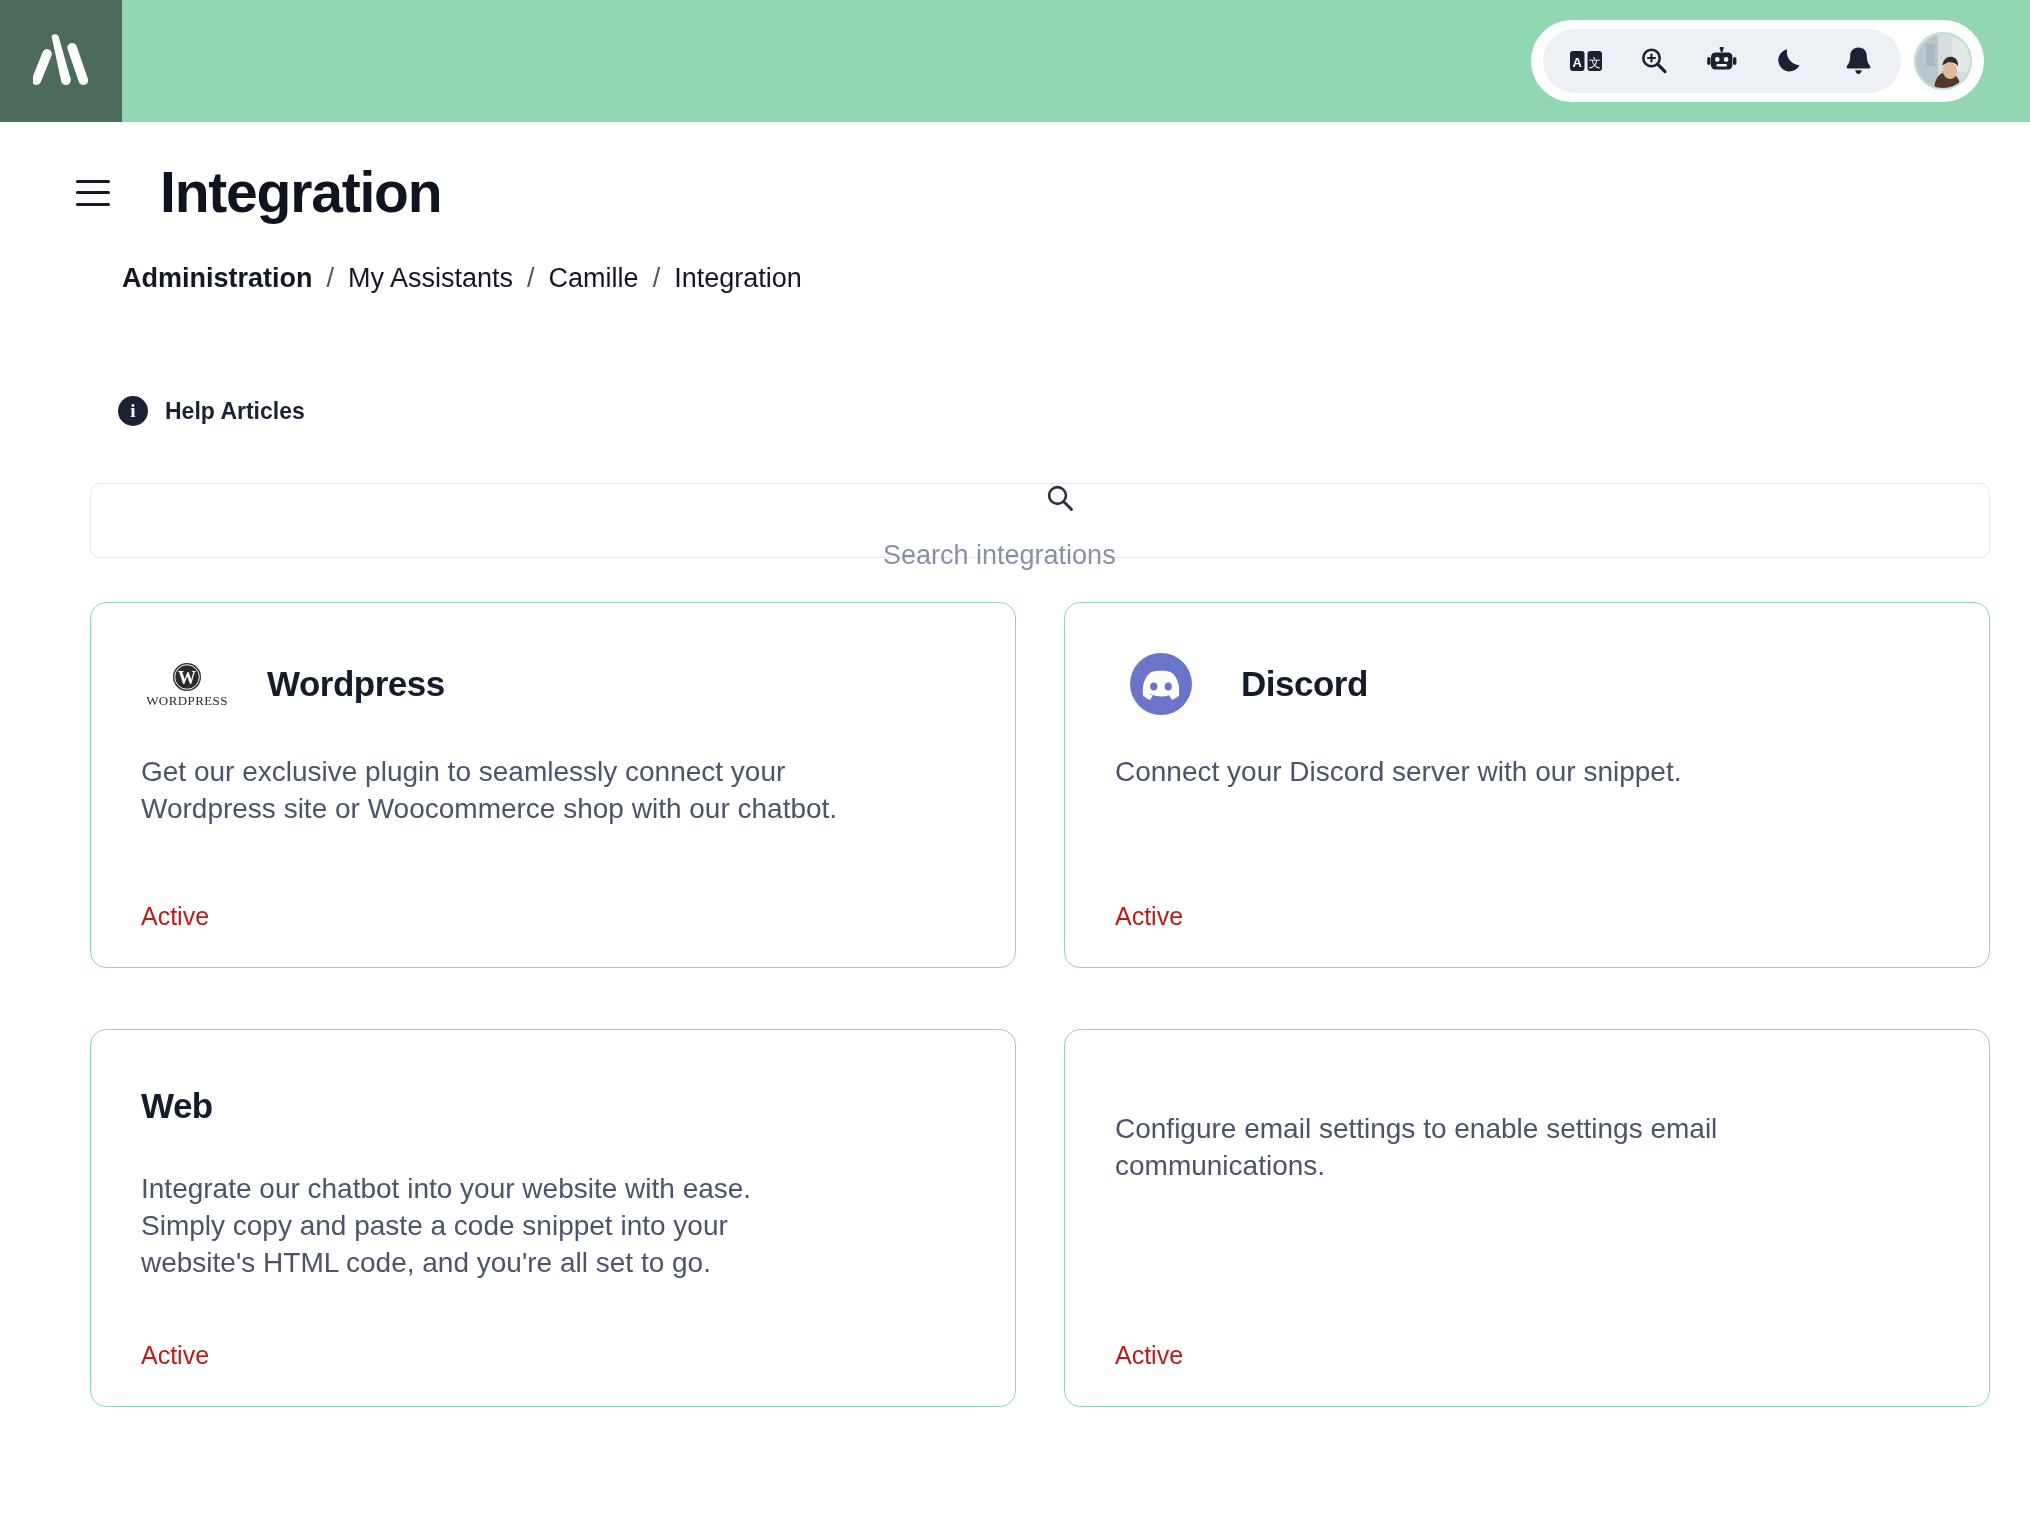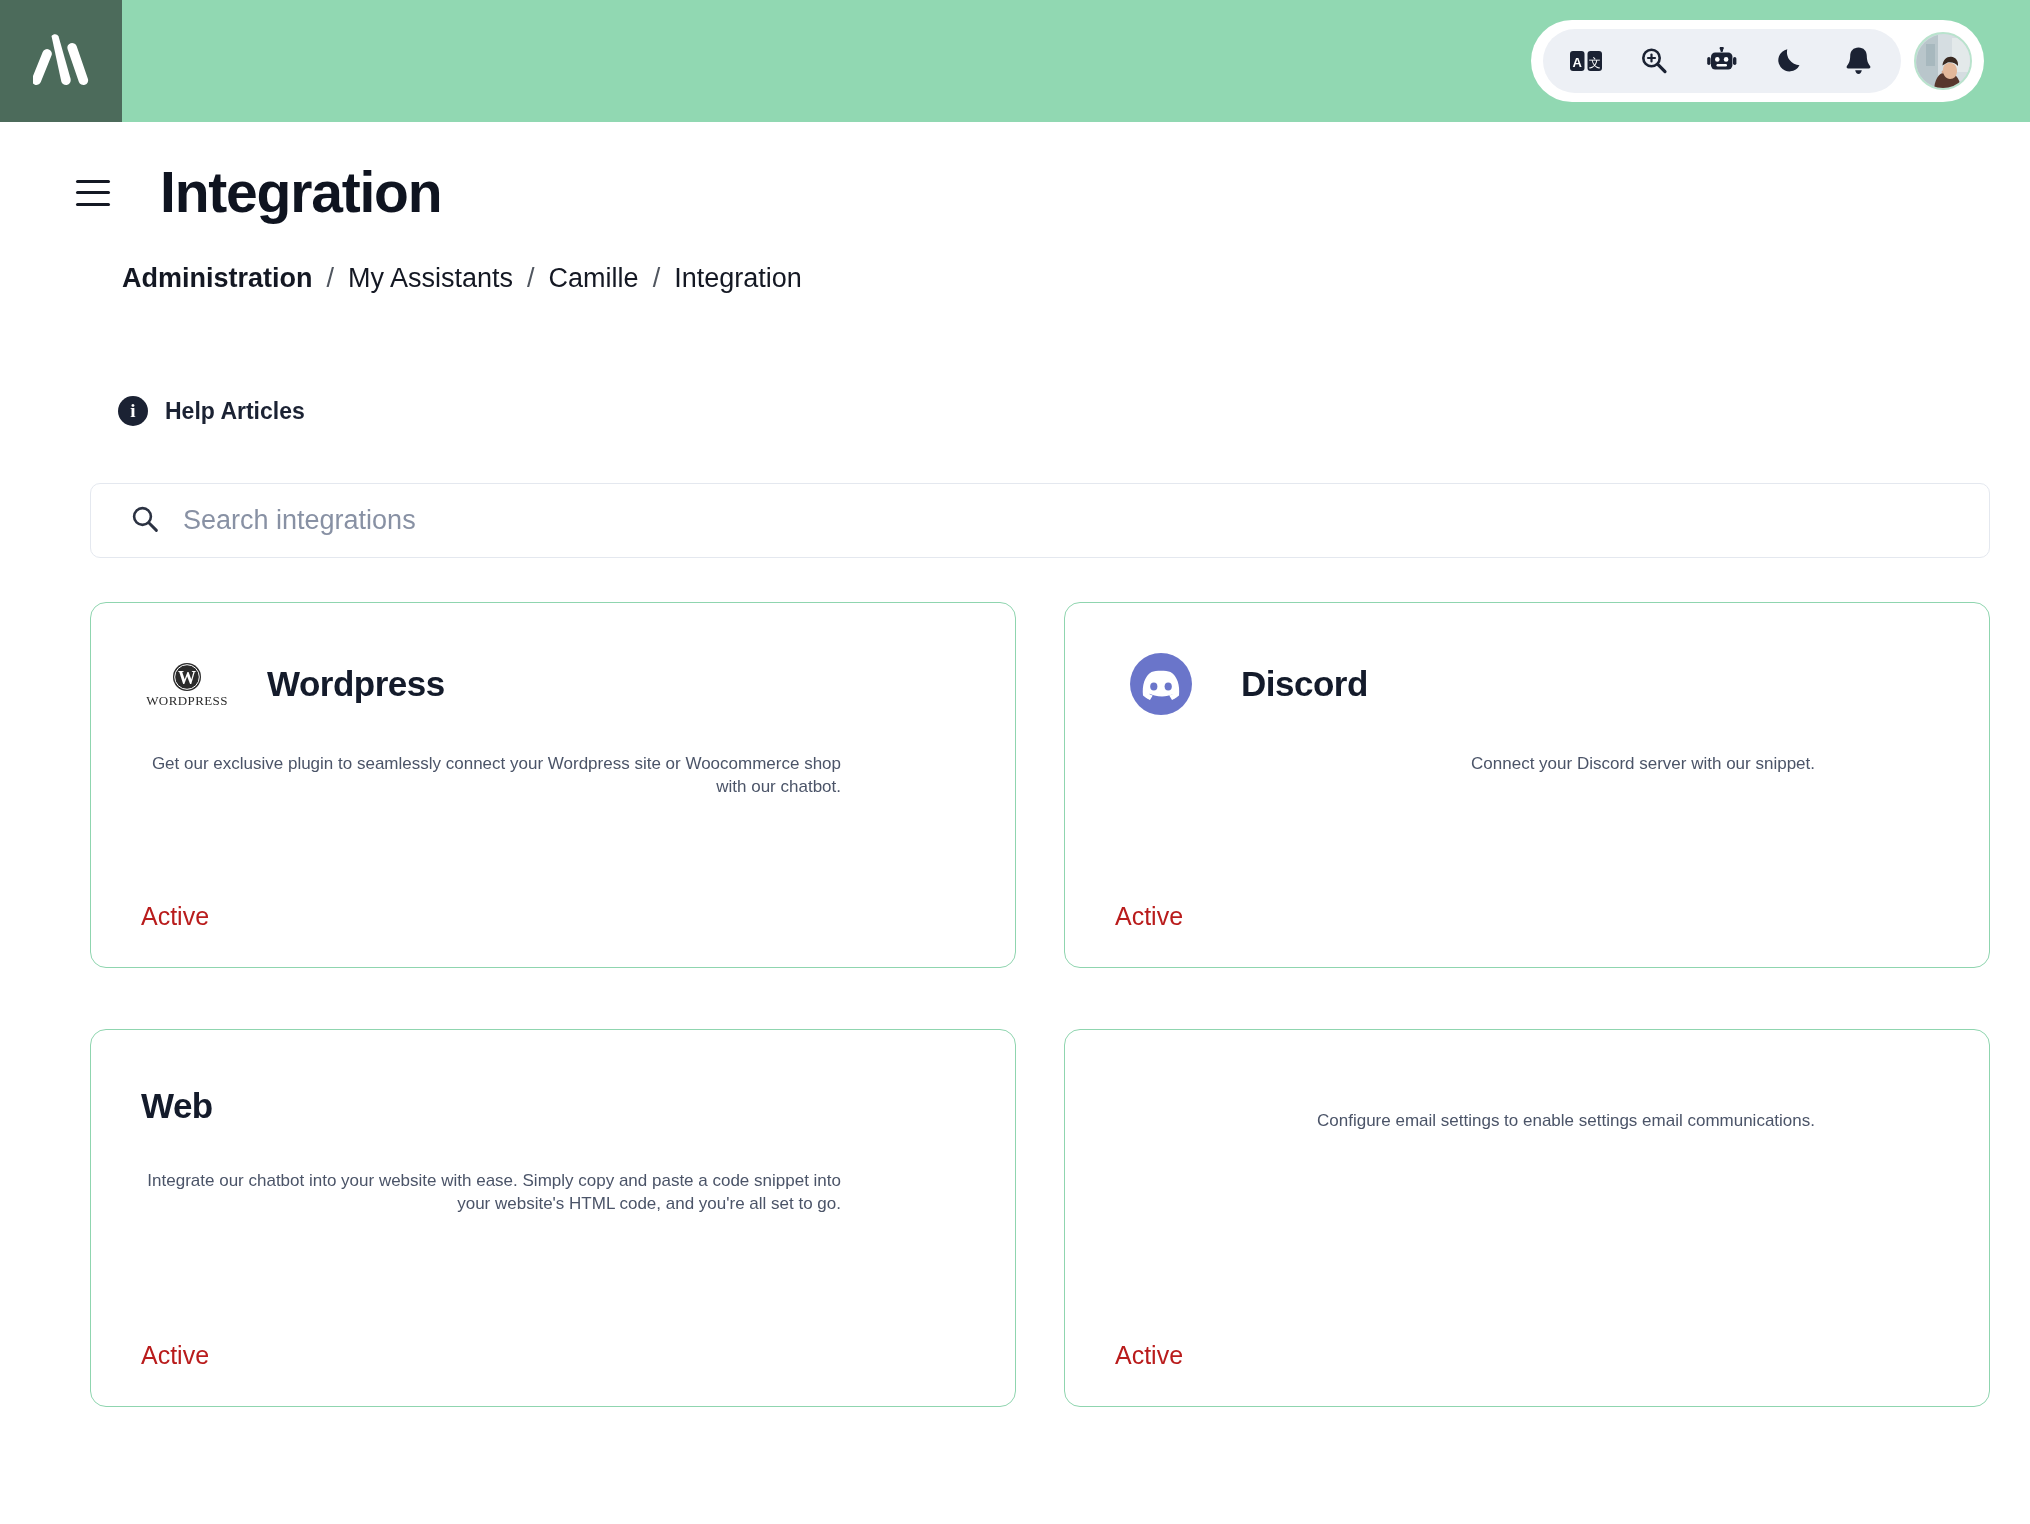--- a/index.html
+++ b/index.html
@@ -165,20 +165,21 @@
   .search-wrap {
     margin: 57px 40px 0 90px;
     height: 75px;
     border: 1.5px solid #e4e8ef;
     border-radius: 10px;
     display: flex;
     align-items: center;
     padding-left: 40px;
     gap: 24px;
     background: #ffffff;
+    flex-direction: column;
   }
   .search-input {
     flex: 1 1 auto;
     border: none;
     outline: none;
     font-family: "Liberation Sans", sans-serif;
     font-size: 27px;
     color: #1b2233;
     background: transparent;
   }
@@ -221,25 +222,24 @@
   }
   .card-title {
     font-size: 35px;
     font-weight: bold;
     color: #141b2b;
     letter-spacing: -0.5px;
   }
 
   .card-desc {
     margin-top: 34px;
-    font-size: 17px;
+    font-size: 28px;
     line-height: 1.33;
     color: #4b5468;
     max-width: 700px;
-    text-align: right;
   }
 
   .card-status {
     margin-top: auto;
     padding-top: 40px;
     font-size: 25px;
     color: #b91c1c;
   }
 
   

